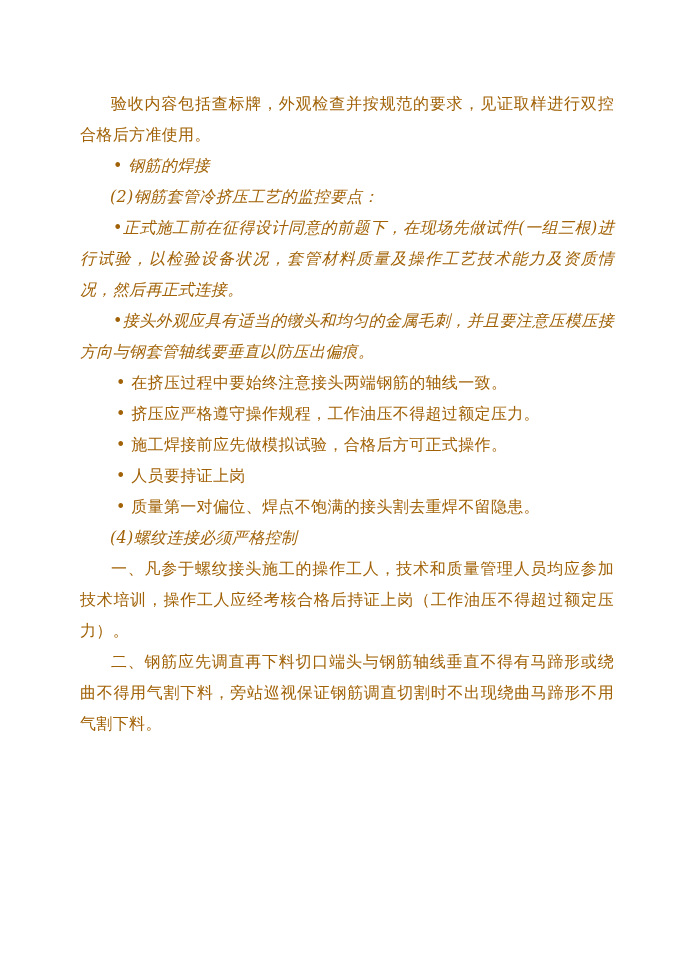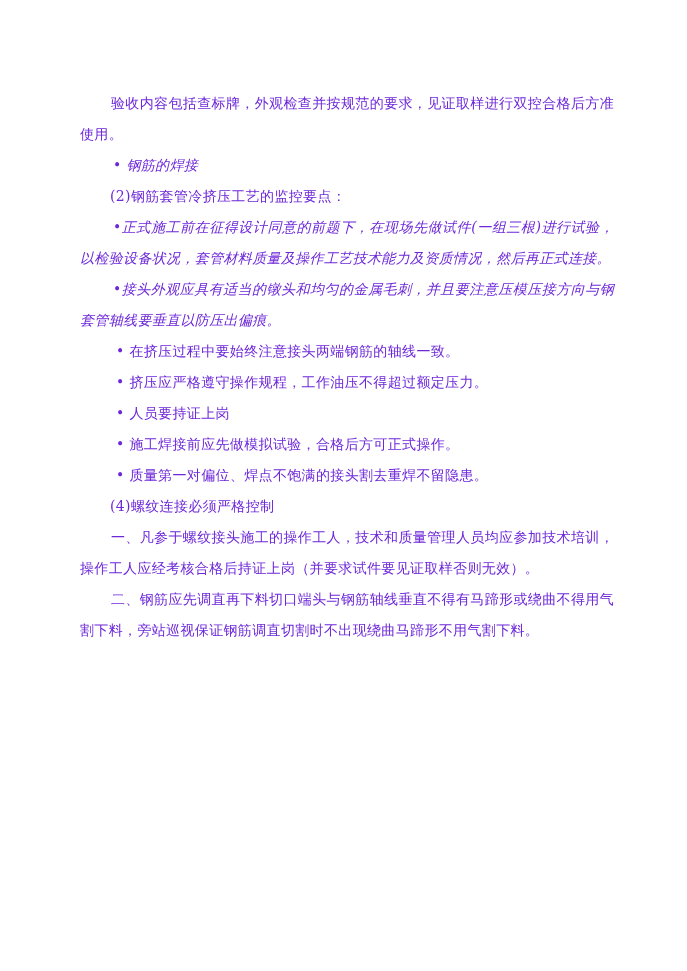--- a/index.html
+++ b/index.html
@@ -3,41 +3,41 @@
   <meta charset="utf-8">
   <style>
     html, body { margin: 0; padding: 0; background: #ffffff; }
     body { width: 687px; height: 971px; position: relative; overflow: hidden; }
     .page {
       position: absolute;
       left: 80px;
       top: 88px;
       width: 534px;
       font-family: "DejaVu Serif", "Liberation Serif", serif;
-      font-size: 14px;
+      font-size: 16px;
       line-height: 31px;
-      color: #6d28d9;
+      color: #a16207;
       letter-spacing: 0.35px;
     }
     .p { margin: 0; text-align: justify; }
     .indent { text-indent: 31px; }
     .bullet-indent { text-indent: 33px; font-style: italic; }
     .bullet-sub { text-indent: 36px; }
-    .head-indent { text-indent: 30px; }
+    .head-indent { text-indent: 30px; font-style: italic; }
   </style>
 </head>
 <body>
 
 <div class="page">
   <p class="p indent">验收内容包括查标牌，外观检查并按规范的要求，见证取样进行双控合格后方准使用。</p>
   <p class="p bullet-indent">• 钢筋的焊接</p>
   <p class="p head-indent">(2)钢筋套管冷挤压工艺的监控要点：</p>
   <p class="p bullet-indent">•正式施工前在征得设计同意的前题下，在现场先做试件(一组三根)进行试验，以检验设备状况，套管材料质量及操作工艺技术能力及资质情况，然后再正式连接。</p>
   <p class="p bullet-indent">•接头外观应具有适当的镦头和均匀的金属毛刺，并且要注意压模压接方向与钢套管轴线要垂直以防压出偏痕。</p>
   <p class="p bullet-sub">• 在挤压过程中要始终注意接头两端钢筋的轴线一致。</p>
   <p class="p bullet-sub">• 挤压应严格遵守操作规程，工作油压不得超过额定压力。</p>
+  <p class="p bullet-sub">• 施工焊接前应先做模拟试验，合格后方可正式操作。</p>
   <p class="p bullet-sub">• 人员要持证上岗</p>
-  <p class="p bullet-sub">• 施工焊接前应先做模拟试验，合格后方可正式操作。</p>
   <p class="p bullet-sub">• 质量第一对偏位、焊点不饱满的接头割去重焊不留隐患。</p>
   <p class="p head-indent">(4)螺纹连接必须严格控制</p>
-  <p class="p indent">一、凡参于螺纹接头施工的操作工人，技术和质量管理人员均应参加技术培训，操作工人应经考核合格后持证上岗（并要求试件要见证取样否则无效）。</p>
+  <p class="p indent">一、凡参于螺纹接头施工的操作工人，技术和质量管理人员均应参加技术培训，操作工人应经考核合格后持证上岗（工作油压不得超过额定压力）。</p>
   <p class="p indent">二、钢筋应先调直再下料切口端头与钢筋轴线垂直不得有马蹄形或绕曲不得用气割下料，旁站巡视保证钢筋调直切割时不出现绕曲马蹄形不用气割下料。</p>
 </div>
 
 </body></html>

